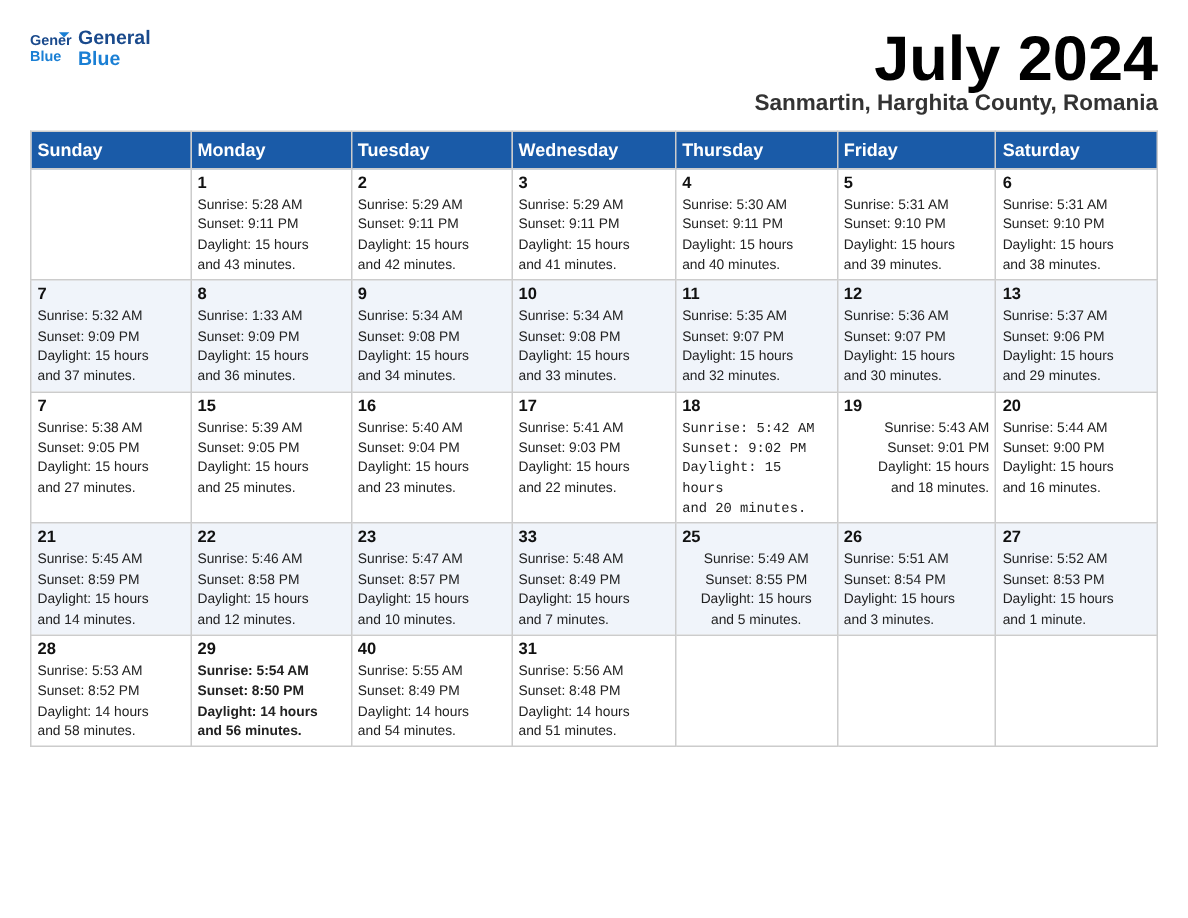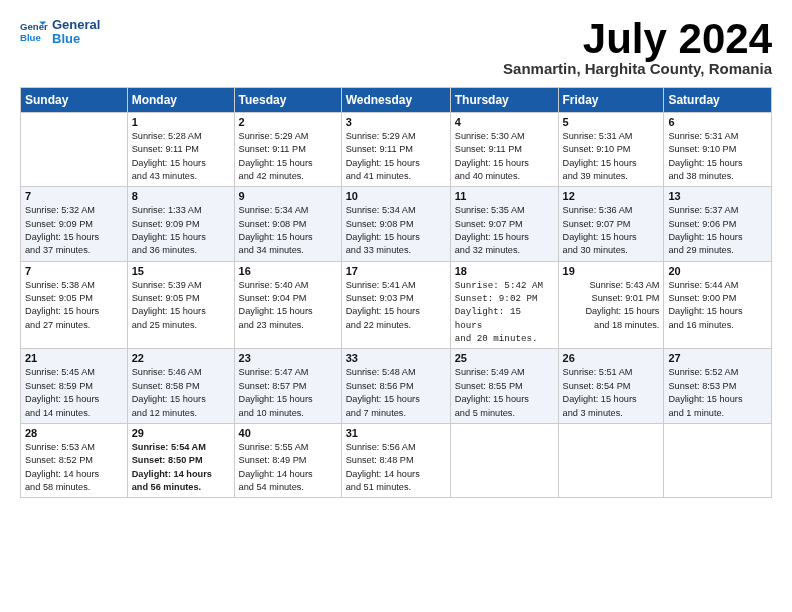--- a/index.html
+++ b/index.html
@@ -287,27 +287,27 @@
           <td>
             <span class="day-num">23</span>
             <div class="day-info" style="white-space: pre-line;">Sunrise: 5:47 AM
 Sunset: 8:57 PM
 Daylight: 15 hours
 and 10 minutes.</div>
           </td>
           <td>
             <span class="day-num">33</span>
             <div class="day-info" style="white-space: pre-line;">Sunrise: 5:48 AM
-Sunset: 8:56 PM
+Sunset: 8:49 PM
 Daylight: 15 hours
 and 7 minutes.</div>
           </td>
           <td>
             <span class="day-num">25</span>
-            <div class="day-info" style="white-space: pre-line;">Sunrise: 5:49 AM
+            <div class="day-info" style="white-space: pre-line; text-align: center;">Sunrise: 5:49 AM
 Sunset: 8:55 PM
 Daylight: 15 hours
 and 5 minutes.</div>
           </td>
           <td>
             <span class="day-num">26</span>
             <div class="day-info" style="white-space: pre-line;">Sunrise: 5:51 AM
 Sunset: 8:54 PM
 Daylight: 15 hours
 and 3 minutes.</div>

